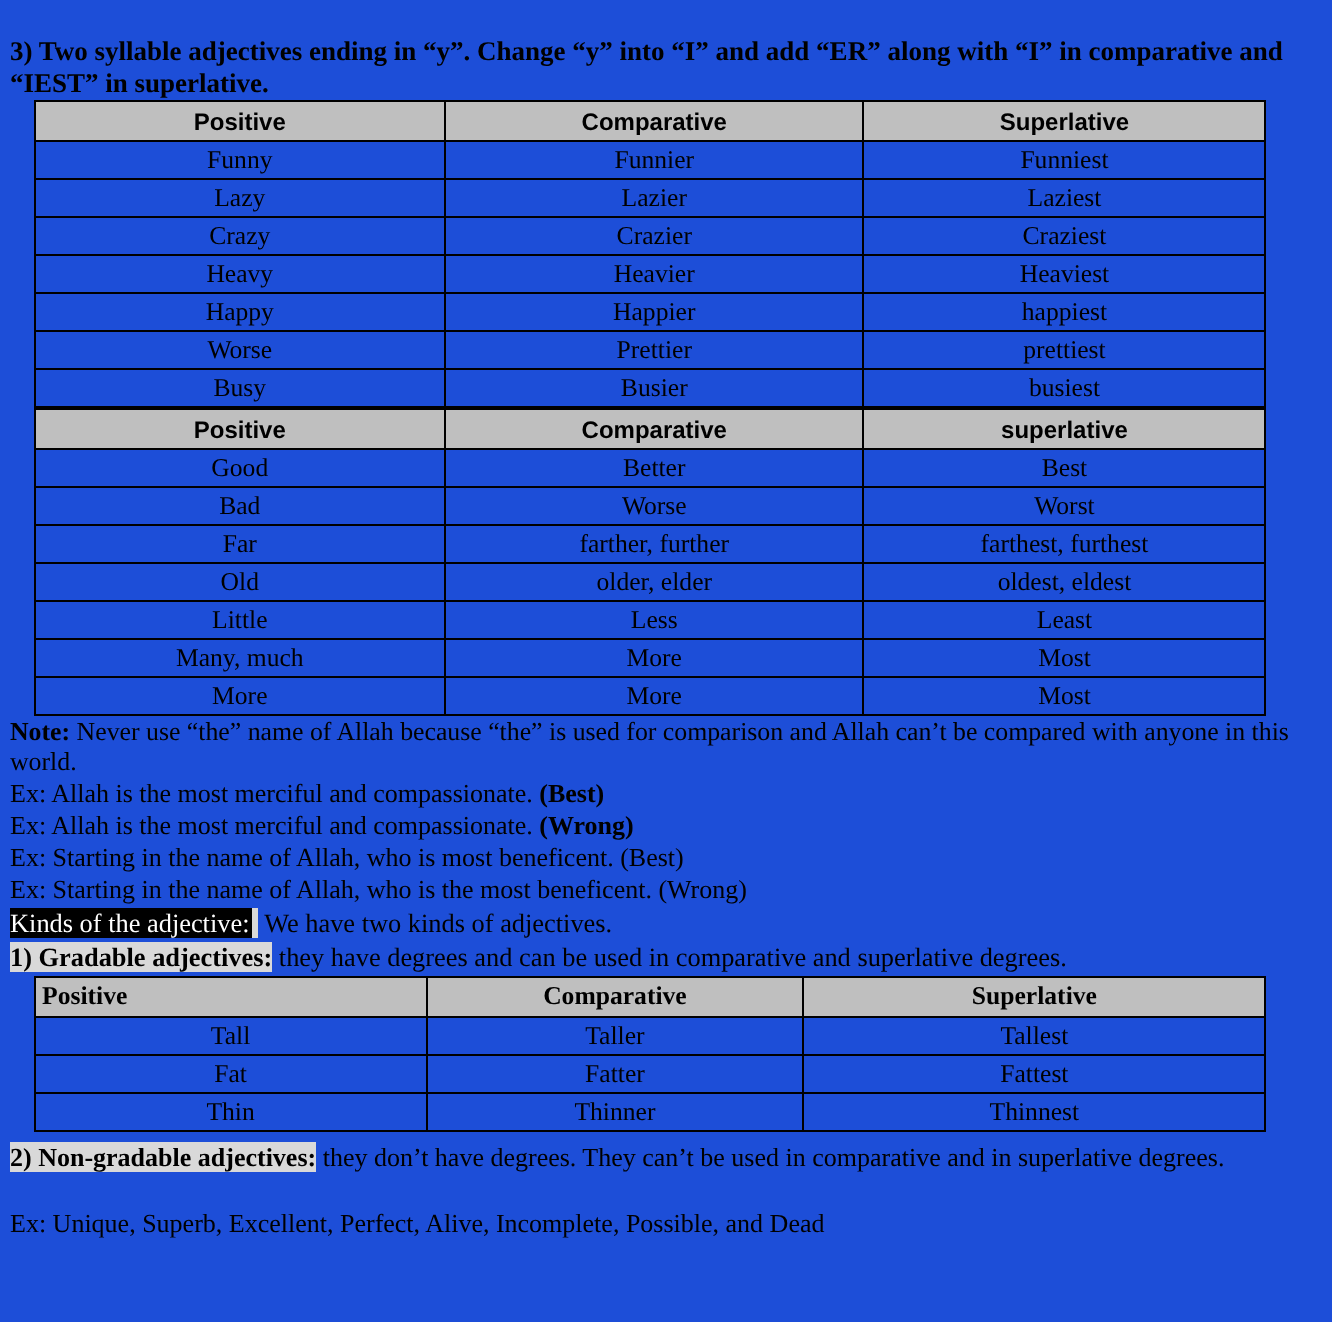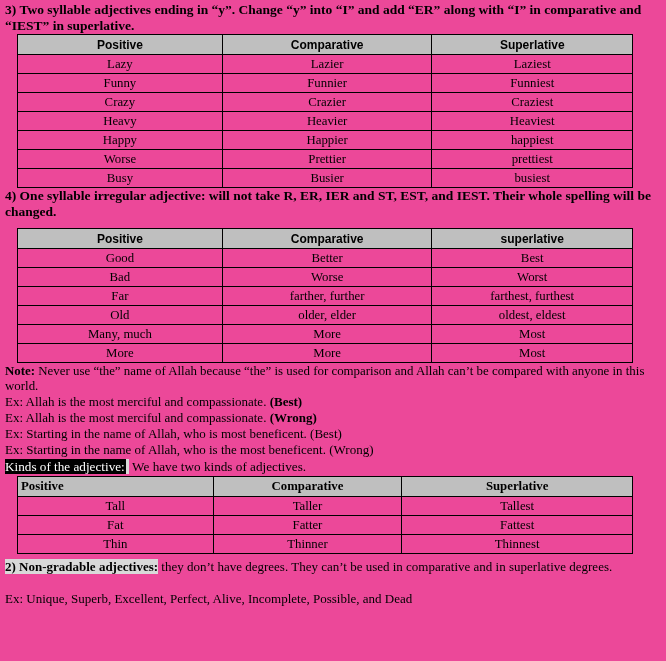--- a/index.html
+++ b/index.html
@@ -1,20 +1,20 @@
 <!DOCTYPE html>
 <html><head>
 <meta charset="utf-8">
 <style>
   html,body{margin:0;padding:0;background:#fff;}
   .page{
     width:666px;height:661px;box-sizing:border-box;
-    background:#ec4899;color:#000;
+    background:#1d4ed8;color:#000;
     font-family:"Liberation Serif",serif;
-    padding:2px 4px 0 5px;overflow:hidden;
+    padding:18px 4px 0 5px;overflow:hidden;
   }
   .heading{font-weight:700;font-size:13.5px;line-height:16px;margin:0;}
   .heading.h4{margin-bottom:8px;}
 
   table{border-collapse:collapse;table-layout:fixed;margin-left:12px;width:616px;}
   th{background:#bfbfbf;border:1.5px solid #000;font-weight:700;height:19px;padding:0 2px;text-align:center;}
   td{border:1.5px solid #000;height:18px;text-align:center;font-size:12.8px;line-height:14px;padding:0 2px;}
   table.t12 th{font-family:"Liberation Sans",sans-serif;font-size:12px;}
   table.t3 th{font-family:"Liberation Serif",serif;font-size:12.8px;}
   table.t3 th:first-child{text-align:left;padding-left:3px;}
@@ -45,28 +45,28 @@
       </colgroup>
     <thead>
         <tr>
           <th>Positive</th>
           <th>Comparative</th>
           <th>Superlative</th>
         </tr>
       </thead>
     <tbody>
         <tr>
+          <td>Funny</td>
+          <td>Funnier</td>
+          <td>Funniest</td>
+        </tr>
+        <tr>
           <td>Lazy</td>
           <td>Lazier</td>
           <td>Laziest</td>
-        </tr>
-        <tr>
-          <td>Funny</td>
-          <td>Funnier</td>
-          <td>Funniest</td>
         </tr>
         <tr>
           <td>Crazy</td>
           <td>Crazier</td>
           <td>Craziest</td>
         </tr>
         <tr>
           <td>Heavy</td>
           <td>Heavier</td>
           <td>Heaviest</td>
@@ -82,21 +82,20 @@
           <td>prettiest</td>
         </tr>
         <tr>
           <td>Busy</td>
           <td>Busier</td>
           <td>busiest</td>
         </tr>
       </tbody>
   </table>
 
-  <p class="heading h4">4) One syllable irregular adjective: will not take R, ER, IER and ST, EST, and IEST. Their whole spelling will be changed.</p>
 
   <table class="t12">
     <colgroup>
         <col style="width:33.3%">
         <col style="width:34.1%">
         <col style="width:32.6%">
       </colgroup>
     <thead>
         <tr>
           <th>Positive</th>
@@ -119,20 +118,25 @@
           <td>Far</td>
           <td>farther, further</td>
           <td>farthest, furthest</td>
         </tr>
         <tr>
           <td>Old</td>
           <td>older, elder</td>
           <td>oldest, eldest</td>
         </tr>
         <tr>
+          <td>Little</td>
+          <td>Less</td>
+          <td>Least</td>
+        </tr>
+        <tr>
           <td>Many, much</td>
           <td>More</td>
           <td>Most</td>
         </tr>
         <tr>
           <td>More</td>
           <td>More</td>
           <td>Most</td>
         </tr>
       </tbody>
@@ -140,20 +144,21 @@
 
   <p class="para"><span class="b">Note:</span><span> Never use “the” name of Allah because “the” is used for comparison and Allah can’t be compared with anyone in this world.</span></p>
 
   <p class="ex"><span>Ex: Allah is the most merciful and compassionate. </span><span class="b">(Best)</span></p>
   <p class="ex"><span>Ex: Allah is the most merciful and compassionate. </span><span class="b">(Wrong)</span></p>
   <p class="ex"><span>Ex: Starting in the name of Allah, who is most beneficent. </span><span>(Best)</span></p>
   <p class="ex"><span>Ex: Starting in the name of Allah, who is the most beneficent. </span><span>(Wrong)</span></p>
 
   <p class="kinds-line"><span class="hlk">Kinds of the adjective:</span><span class="hlg-space">&nbsp;</span><span> We have two kinds of adjectives.</span></p>
 
+  <p class="gradable-line"><span class="hlg">1) Gradable adjectives:</span><span> they have degrees and can be used in comparative and superlative degrees.</span></p>
 
   <table class="t3">
     <colgroup>
         <col style="width:31.8%">
         <col style="width:30.7%">
         <col style="width:37.5%">
       </colgroup>
     <thead>
         <tr>
           <th>Positive</th>

